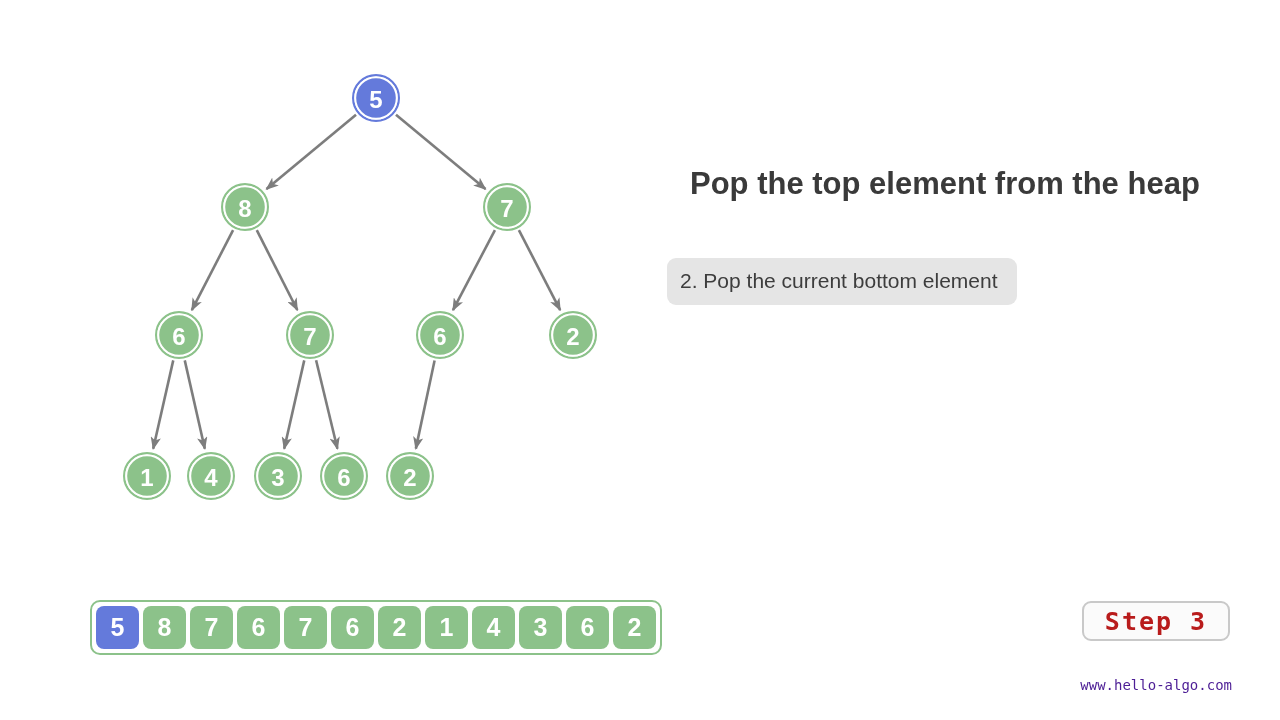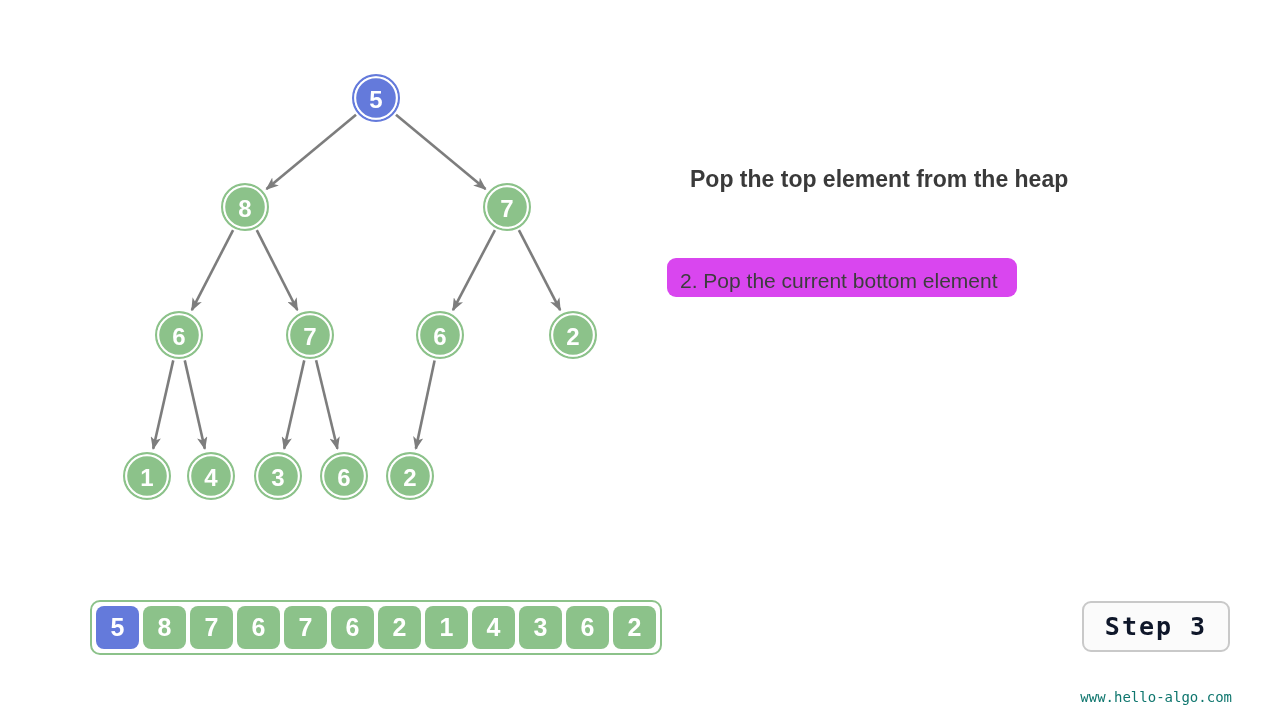--- a/index.html
+++ b/index.html
@@ -3,58 +3,58 @@
 <meta charset="utf-8">
 <style>
   * { margin:0; padding:0; box-sizing:border-box; }
   html,body { width:1280px; height:720px; background:#ffffff; font-family:"Liberation Sans", sans-serif; }
   .stage { position:relative; width:1280px; height:720px; background:#ffffff; overflow:hidden; }
 
   #tree-svg { position:absolute; left:0; top:0; }
 
   .instr-title {
     position:absolute; left:690px; top:166px;
-    font-size:23px; font-weight:bold; color:#3a3a3a; white-space:nowrap;
+    font-size:31px; font-weight:bold; color:#3a3a3a; white-space:nowrap;
   }
   .instr-step1 {
     position:absolute; left:690px; top:216px;
     font-size:21px; color:#3d3d3d; white-space:nowrap;
   }
   .instr-step2 {
     position:absolute; left:667px; top:258px;
-    height:39px; line-height:45px; padding:0 19px 0 13px;
-    background:#d946ef; border-radius:9px;
+    height:47px; line-height:45px; padding:0 19px 0 13px;
+    background:#e5e5e5; border-radius:9px;
     font-size:21px; color:#3d3d3d; white-space:nowrap;
   }
 
   .heap-array {
     position:absolute; left:90px; top:600px;
     display:flex; gap:4px; padding:4px;
     border:2px solid #8CC28A; border-radius:10px; background:#ffffff;
   }
   .cell {
     width:43px; height:43px; border-radius:8px;
     background:#8CC28A; color:#ffffff;
     font-size:25px; font-weight:bold;
     display:flex; align-items:center; justify-content:center;
   }
   .cell.highlight { background:#647ADB; }
 
   .step-badge {
-    position:absolute; left:1082px; top:601px; width:148px; height:51px;
+    position:absolute; left:1082px; top:601px; width:148px; height:40px;
     border:2px solid #c9c9c9; border-radius:9px; background:#fbfbfb;
-    color:#0f172a; font-family:"DejaVu Sans Mono", monospace;
+    color:#b91c1c; font-family:"DejaVu Sans Mono", monospace;
     font-weight:bold; font-size:25px; letter-spacing:2px;
     display:flex; align-items:center; justify-content:center; white-space:nowrap;
   }
 
   .watermark {
     position:absolute; right:48px; top:677px;
     font-family:"DejaVu Sans Mono", monospace;
-    font-size:14px; color:#0f766e; white-space:nowrap;margin-top:12px;
+    font-size:14px; color:#4c1d95; white-space:nowrap;
   }
 </style>
 </head>
 <body>
 
 <div class="stage">
 
   <svg id="tree-svg" width="660" height="560" viewBox="0 0 660 560">
       <defs>
         <marker id="ah" viewBox="0 0 10 8" refX="9" refY="4" markerWidth="13" markerHeight="10.4" orient="auto" markerUnits="userSpaceOnUse">

